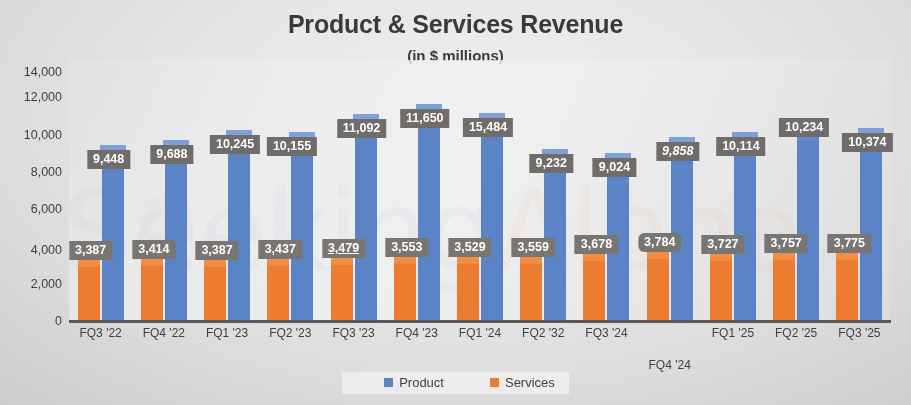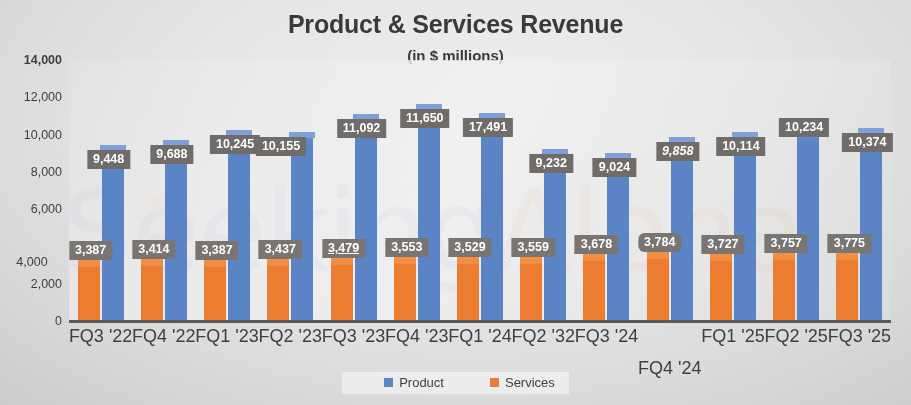--- a/index.html
+++ b/index.html
@@ -56,21 +56,21 @@
   .y-tick{
     position:absolute;right:0;width:60px;text-align:right;
     font-size:12.5px;color:#3f3f3f;transform:translateY(-50%);
     white-space:nowrap;
   }
   #y-axis{position:absolute;left:0;top:60px;width:62px;height:261px;}
   
   #x-axis{position:absolute;left:69px;top:326px;width:822px;height:22px;}
   .x-tick{
     position:absolute;top:0;text-align:left;
-    font-size:18px;color:#3f3f3f;white-space:nowrap;
+    font-size:12px;color:#3f3f3f;white-space:nowrap;
     transform:translateX(-50%);
   }
   
   .bar{
     position:absolute;bottom:0;
   }
   .bar.product{
     background:linear-gradient(180deg,#6d92d0 0%,#5b84c7 7%,#5b84c7 100%);
   }
   .bar.product::before{
@@ -153,52 +153,52 @@
         <div class="bar product" style="left: 791.385px; width: 22px; height: 193.401px;"></div>
       </div>
   </div>
   <div id="labels-layer">
       <div class="dlabel product" style="left: 108.615px; top: 149.862px;">9,448</div>
       <div class="dlabel services" style="left: 90.6154px; top: 240.857px;">3,387</div>
       <div class="dlabel product" style="left: 171.846px; top: 145.388px;">9,688</div>
       <div class="dlabel services" style="left: 153.846px; top: 240.353px;">3,414</div>
       <div class="dlabel product" style="left: 235.077px; top: 135.004px;">10,245</div>
       <div class="dlabel services" style="left: 217.077px; top: 240.857px;">3,387</div>
-      <div class="dlabel product" style="left: 281px; top: 136.682px;">10,155</div>
+      <div class="dlabel product" style="left: 292px; top: 136.682px;">10,155</div>
       <div class="dlabel services" style="left: 280.308px; top: 239.924px;">3,437</div>
       <div class="dlabel product" style="left: 361.538px; top: 119.213px;">11,092</div>
       <div class="dlabel services" style="left: 343.538px; top: 239.142px; text-decoration: underline;">3,479</div>
       <div class="dlabel product" style="left: 424.769px; top: 108.811px;">11,650</div>
       <div class="dlabel services" style="left: 406.769px; top: 237.762px;">3,553</div>
-      <div class="dlabel product" style="left: 488px; top: 118.337px;">17,491</div>
+      <div class="dlabel product" style="left: 488px; top: 118.337px;">15,484</div>
       <div class="dlabel services" style="left: 470px; top: 238.209px;">3,529</div>
       <div class="dlabel product" style="left: 551.231px; top: 153.889px;">9,232</div>
       <div class="dlabel services" style="left: 533.231px; top: 237.65px;">3,559</div>
       <div class="dlabel product" style="left: 614.462px; top: 157.767px;">9,024</div>
       <div class="dlabel services" style="left: 596.462px; top: 235.432px;">3,678</div>
       <div class="dlabel product" style="left: 677.692px; top: 142.219px; font-style: italic;">9,858</div>
       <div class="dlabel services" style="left: 659.692px; top: 233.455px; border-radius: 6px;">3,784</div>
       <div class="dlabel product" style="left: 740.923px; top: 137.446px;">10,114</div>
       <div class="dlabel services" style="left: 722.923px; top: 234.518px;">3,727</div>
       <div class="dlabel product" style="left: 804.154px; top: 118px;">10,234</div>
       <div class="dlabel services" style="left: 786.154px; top: 233.959px;">3,757</div>
       <div class="dlabel product" style="left: 867.385px; top: 132.599px;">10,374</div>
       <div class="dlabel services" style="left: 849.385px; top: 233.623px;">3,775</div>
     </div>
   <div id="axis-line"></div>
 
   <div id="y-axis">
       <div class="y-tick" style="top: 261px;">0</div>
       <div class="y-tick" style="top: 223.714px;">2,000</div>
-      <div class="y-tick" style="top: 202px; text-align: center;">4,000</div>
+      <div class="y-tick" style="top: 190px;">4,000</div>
       <div class="y-tick" style="top: 149.143px;">6,000</div>
       <div class="y-tick" style="top: 111.857px;">8,000</div>
       <div class="y-tick" style="top: 74.5714px;">10,000</div>
       <div class="y-tick" style="top: 37.2857px;">12,000</div>
-      <div class="y-tick" style="top: 0px; font-weight: bold;">14,000</div>
+      <div class="y-tick" style="top: 12px;">14,000</div>
     </div>
 
   <div id="x-axis">
       <div class="x-tick" style="left: 31.6154px;">FQ3 '22</div>
       <div class="x-tick" style="left: 94.8462px;">FQ4 '22</div>
       <div class="x-tick" style="left: 158.077px;">FQ1 '23</div>
       <div class="x-tick" style="left: 221.308px;">FQ2 '23</div>
       <div class="x-tick" style="left: 284.538px;">FQ3 '23</div>
       <div class="x-tick" style="left: 347.769px;">FQ4 '23</div>
       <div class="x-tick" style="left: 411px;">FQ1 '24</div>

